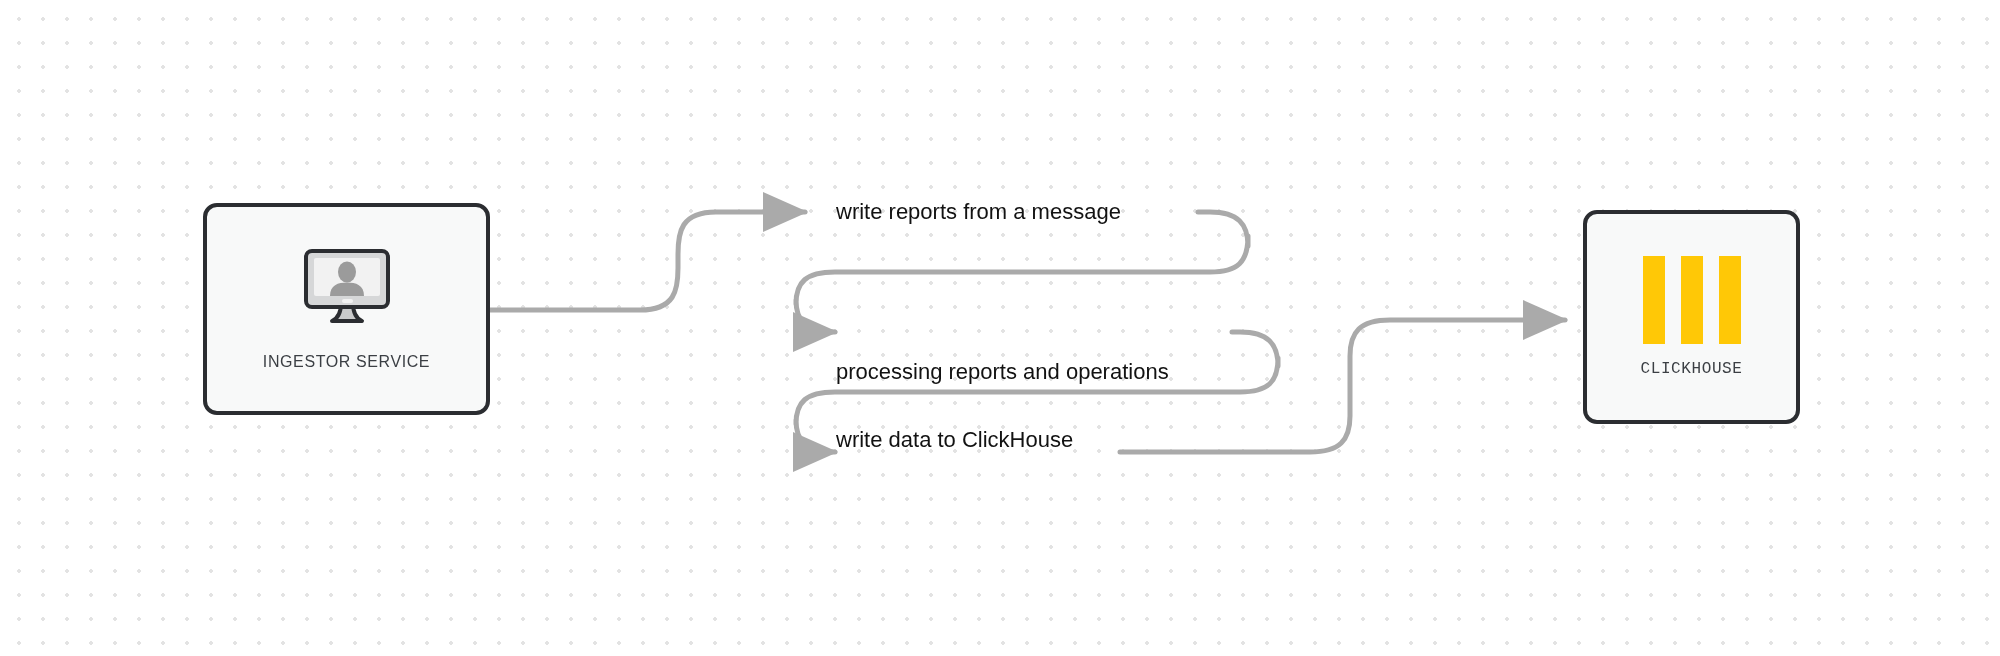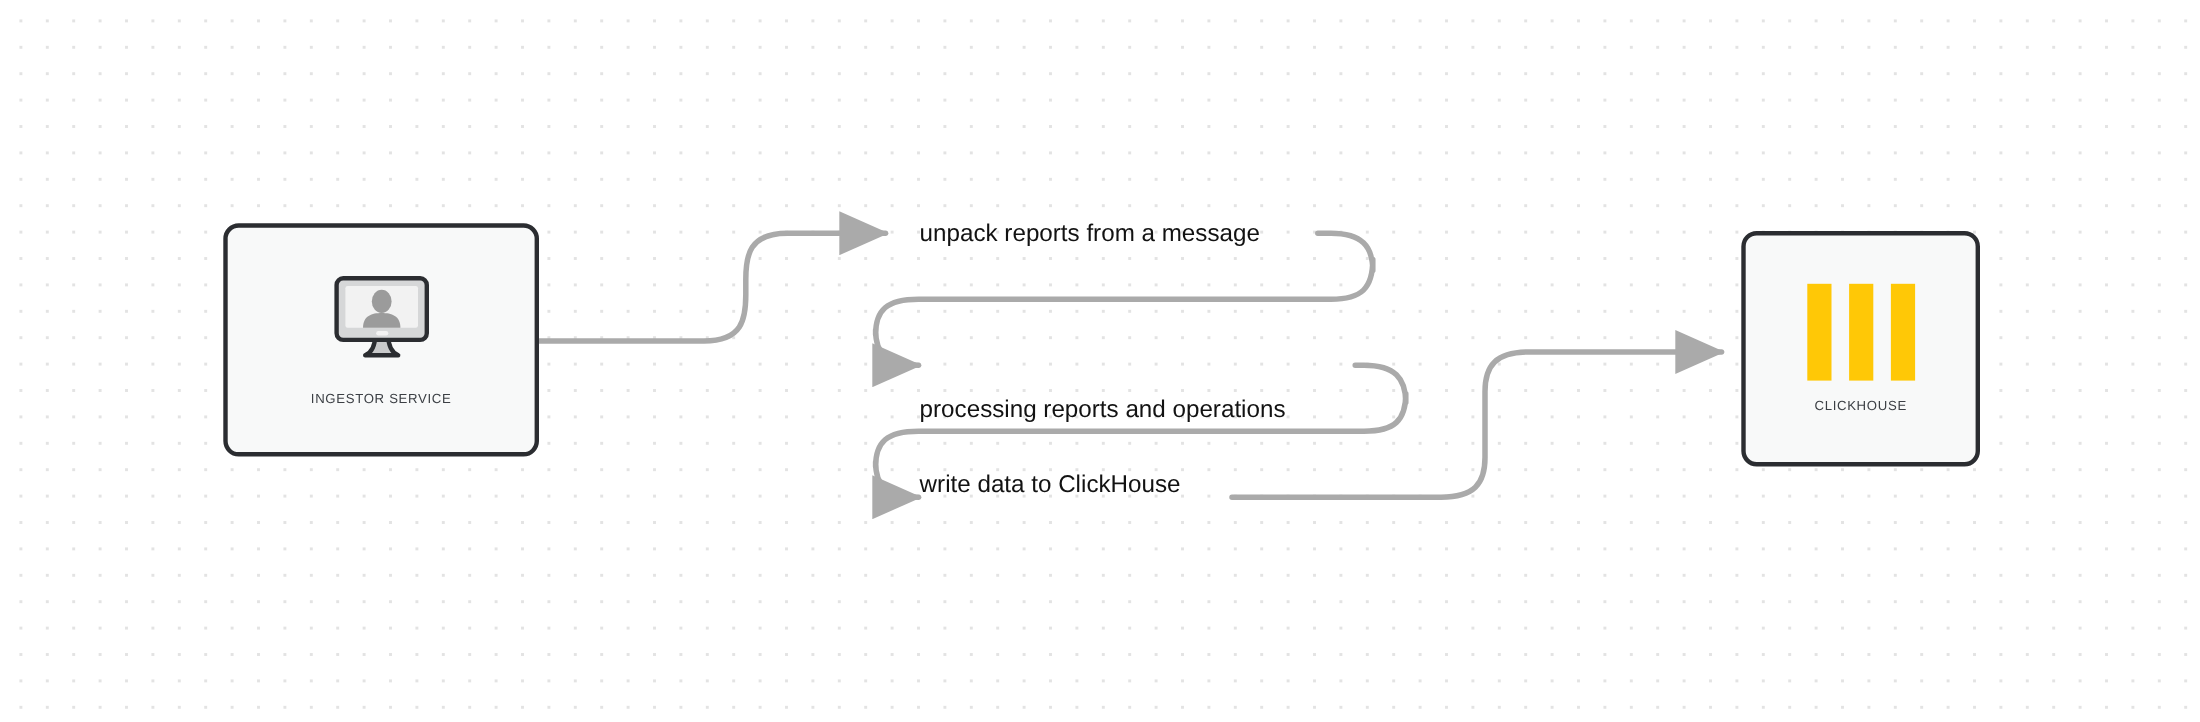--- a/index.html
+++ b/index.html
@@ -42,23 +42,24 @@
     left: 203px;
     top: 203px;
     width: 287px;
     height: 212px;
   }
   #node-clickhouse {
     left: 1583px;
     top: 210px;
     width: 217px;
     height: 214px;
+    font-family: Liberation Mono, monospace;
   }
   .node-label {
-    font-size: 12px;
+    font-size: 16px;
     letter-spacing: 0.6px;
     color: #3b3f44;
     text-align: right;
     white-space: nowrap;
   }
   #node-ingestor .node-label { margin-top: 20px; }
   #node-clickhouse .node-label { margin-top: 16px; }
 
   
   .monitor-icon { display: block; }
@@ -141,19 +142,19 @@
 
   <div id="node-clickhouse" class="node">
     <span class="ch-icon">
       <span class="ch-bar"></span>
       <span class="ch-bar"></span>
       <span class="ch-bar"></span>
     </span>
     <span class="node-label">CLICKHOUSE</span>
   </div>
 
-  <div id="edge-label-0" class="edge-label">unpack reports from a message</div>
+  <div id="edge-label-0" class="edge-label">write reports from a message</div>
 
   <div id="edge-label-1" class="edge-label">processing reports and operations</div>
 
   <div id="edge-label-2" class="edge-label">write data to ClickHouse</div>
 
 </div>
 
 </body></html>

